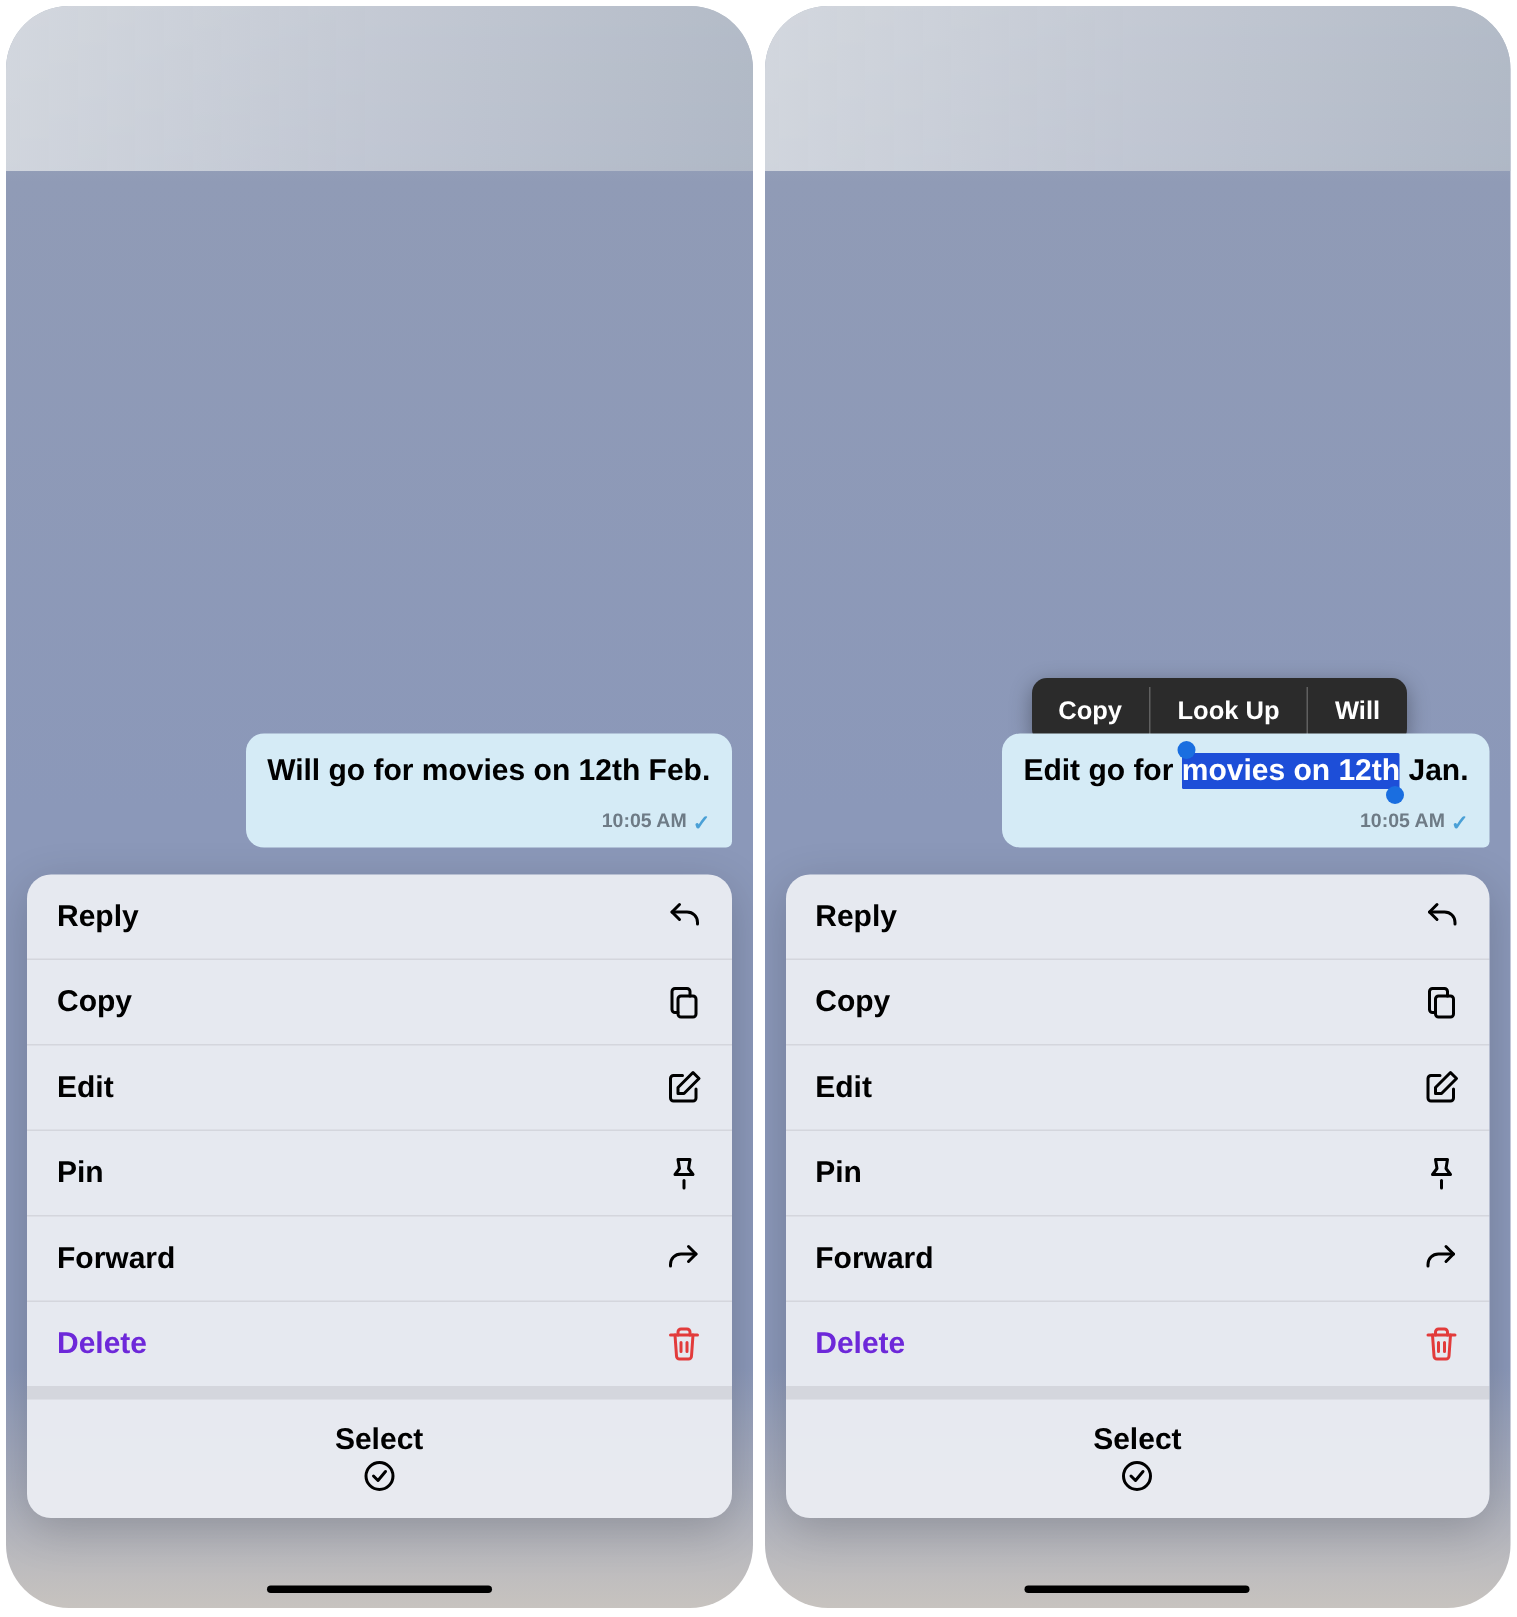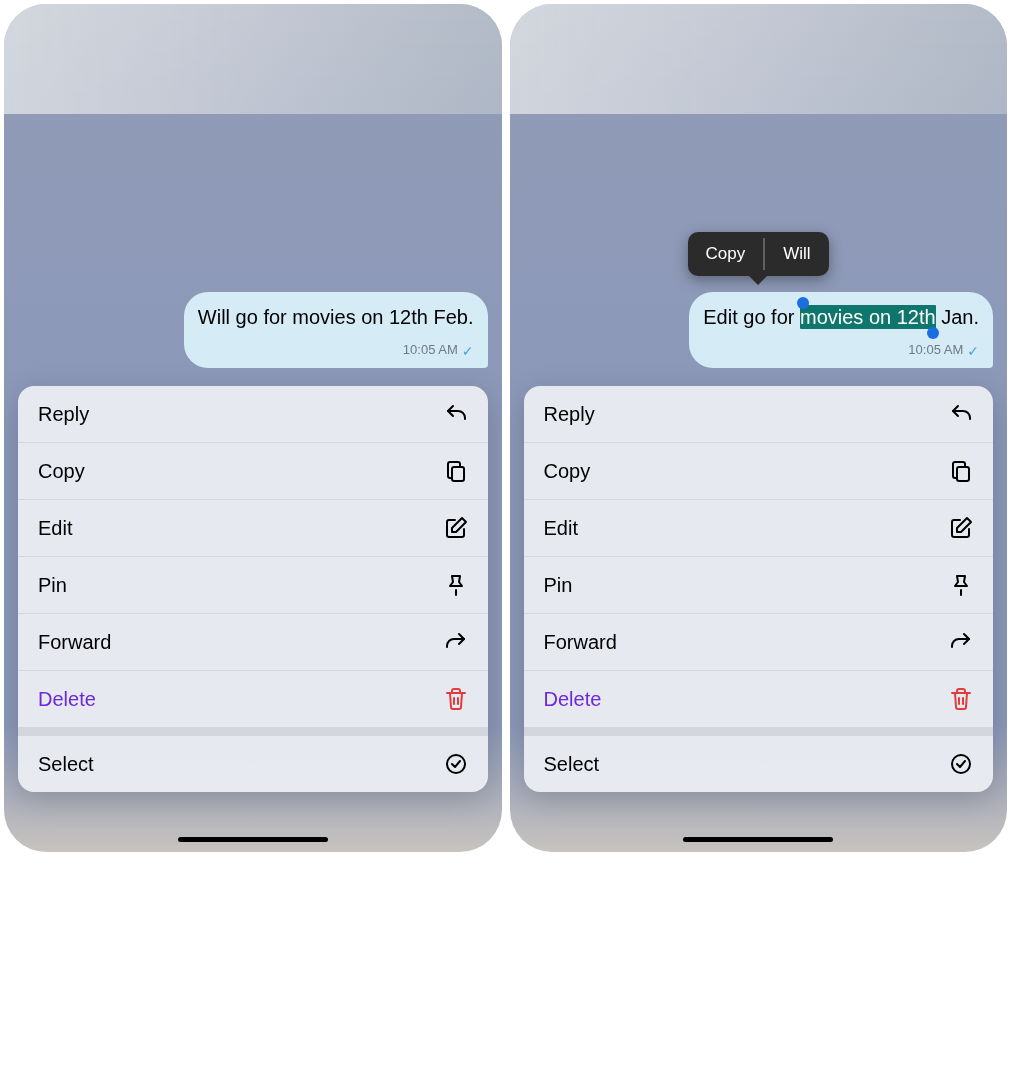--- a/index.html
+++ b/index.html
@@ -5,67 +5,68 @@
   * { box-sizing: border-box; margin: 0; padding: 0; }
   body {
     width: 1011px;
     height: 1078px;
     display: flex;
     font-family: -apple-system, "Helvetica Neue", Arial, sans-serif;
     background: #fff;
   }
   .pane {
     width: 499px;
-    height: 848px;
+    height: 1068px;
     margin: 4px;
     position: relative;
     border-radius: 42px;
     overflow: hidden;
     background: linear-gradient(180deg, #aeb6c2 0%, #909bb6 11%, #8b98b9 50%, #8b98b9 85%, #c7c3bf 100%);
+    font-weight: bold;
   }
   .topbar-blur {
     position: absolute;
     top: 0; left: 0; right: 0;
     height: 110px;
     background: linear-gradient(90deg, rgba(215,219,225,0.9) 0%, rgba(200,205,215,0.85) 50%, rgba(180,188,200,0.85) 100%);
     filter: blur(0.5px);
   }
   .content {
     position: absolute;
     left: 14px; right: 14px;
     bottom: 60px;
   }
   .bubble-wrap {
     display: flex;
     justify-content: flex-end;
     margin-bottom: 18px;
   }
   .bubble {
     background: #d5ebf6;
-    border-radius: 24px;
+    border-radius: 12px;
     border-bottom-right-radius: 4px;
     padding: 12px 14px 8px 14px;
     max-width: 340px;
     position: relative;
     color: #000;
     font-size: 20px;
     line-height: 1.3;
   }
   .bubble .meta {
     display: flex;
     justify-content: flex-end;
     align-items: center;
     gap: 4px;
     margin-top: 12px;
     color: #6e7b86;
     font-size: 13px;
   }
   .check { color: #4aa0d6; font-size: 14px; }
   .highlight {
-    background: #0f766e;
+    background: #1d4ed8;
     color: #fff;
     border-radius: 1px;
     padding: 1px 0;
     position: relative;
   }
   .sel-handle {
     position: absolute;
     width: 12px; height: 12px;
     background: #1a6ee0;
     border-radius: 50%;
@@ -84,21 +85,21 @@
     align-items: center;
     padding: 16px 20px;
     font-size: 20px;
     color: #000;
     border-bottom: 1px solid rgba(0,0,0,0.08);
     cursor: pointer;
   }
   .menu-item.destructive { color: #6d28d9; }
   .menu-item.destructive .icon svg { stroke: #e23b3b; }
   .menu-sep { height: 8px; background: rgba(0,0,0,0.08); }
-  .menu-item:last-child { border-bottom: none; }
+  .menu-item:last-child { border-bottom: none; flex-direction: column; }
   .icon { display: inline-flex; }
   .icon svg { width: 24px; height: 24px; stroke: #000; stroke-width: 2; fill: none; stroke-linecap: round; stroke-linejoin: round; }
   .home-indicator {
     position: absolute;
     bottom: 10px;
     left: 50%;
     transform: translateX(-50%);
     width: 150px;
     height: 5px;
     background: #000;
@@ -227,20 +228,23 @@
 </div>
 
 <div class="pane">
   <div class="topbar-blur"></div>
 
   <div class="popover" style="left:178px; bottom:576px;">
     <div class="popover-item">
       <span>Copy</span>
     </div>
     <div class="popover-div"></div>
+    <div class="popover-item">
+      <span>Look Up</span>
+    </div>
     <div class="popover-div"></div>
     <div class="popover-item">
       <span>Will</span>
     </div>
   </div>
 
   <div class="content">
     <div class="bubble-wrap">
       <div class="bubble">
         <span>Edit go for </span><span class="highlight"><span class="sel-handle start"></span><span>movies on 12th</span><span class="sel-handle end"></span></span><span> Jan.</span>

